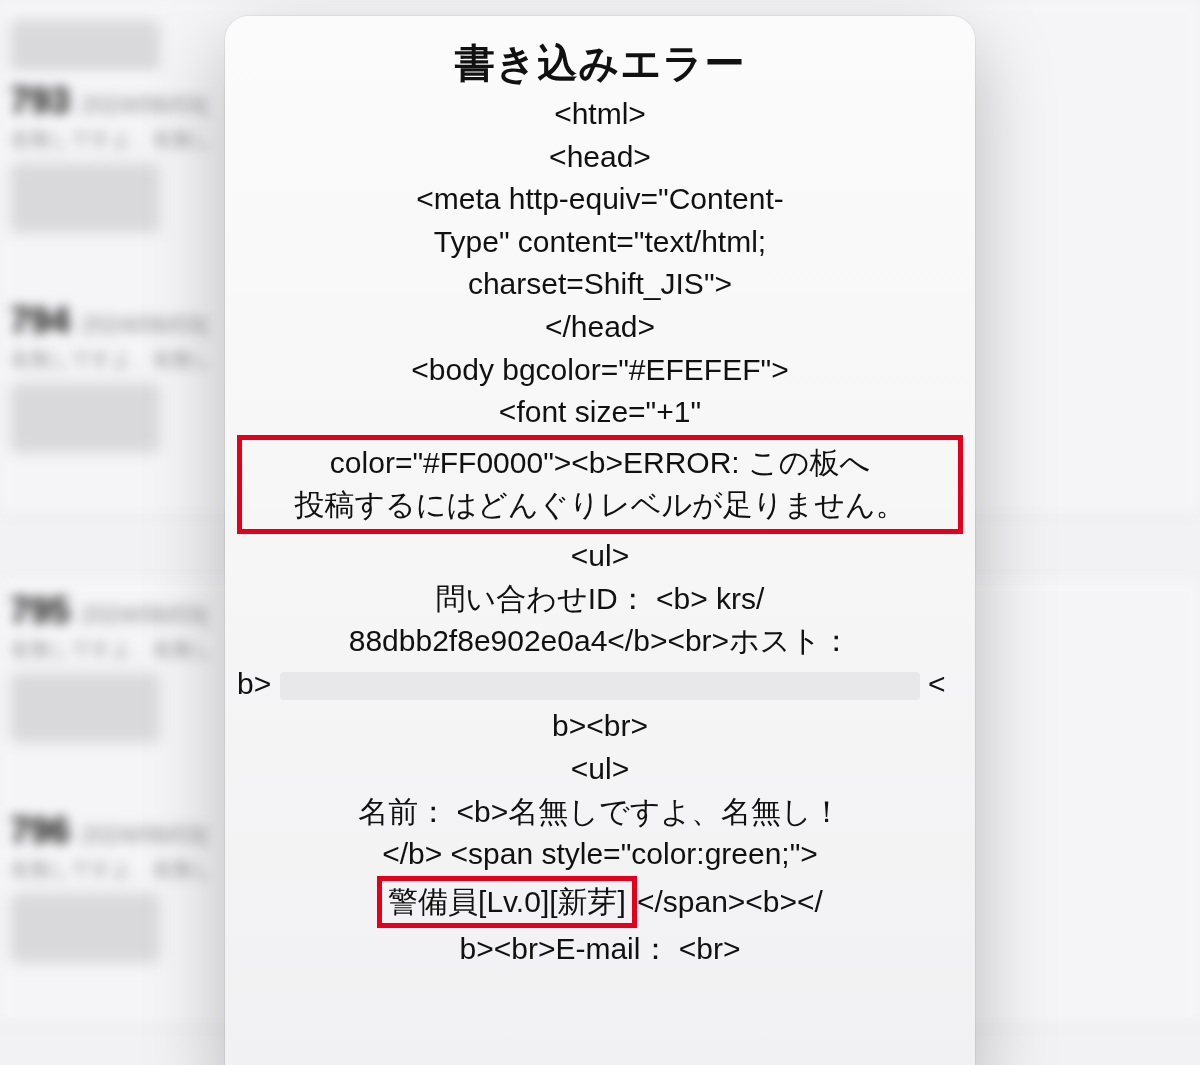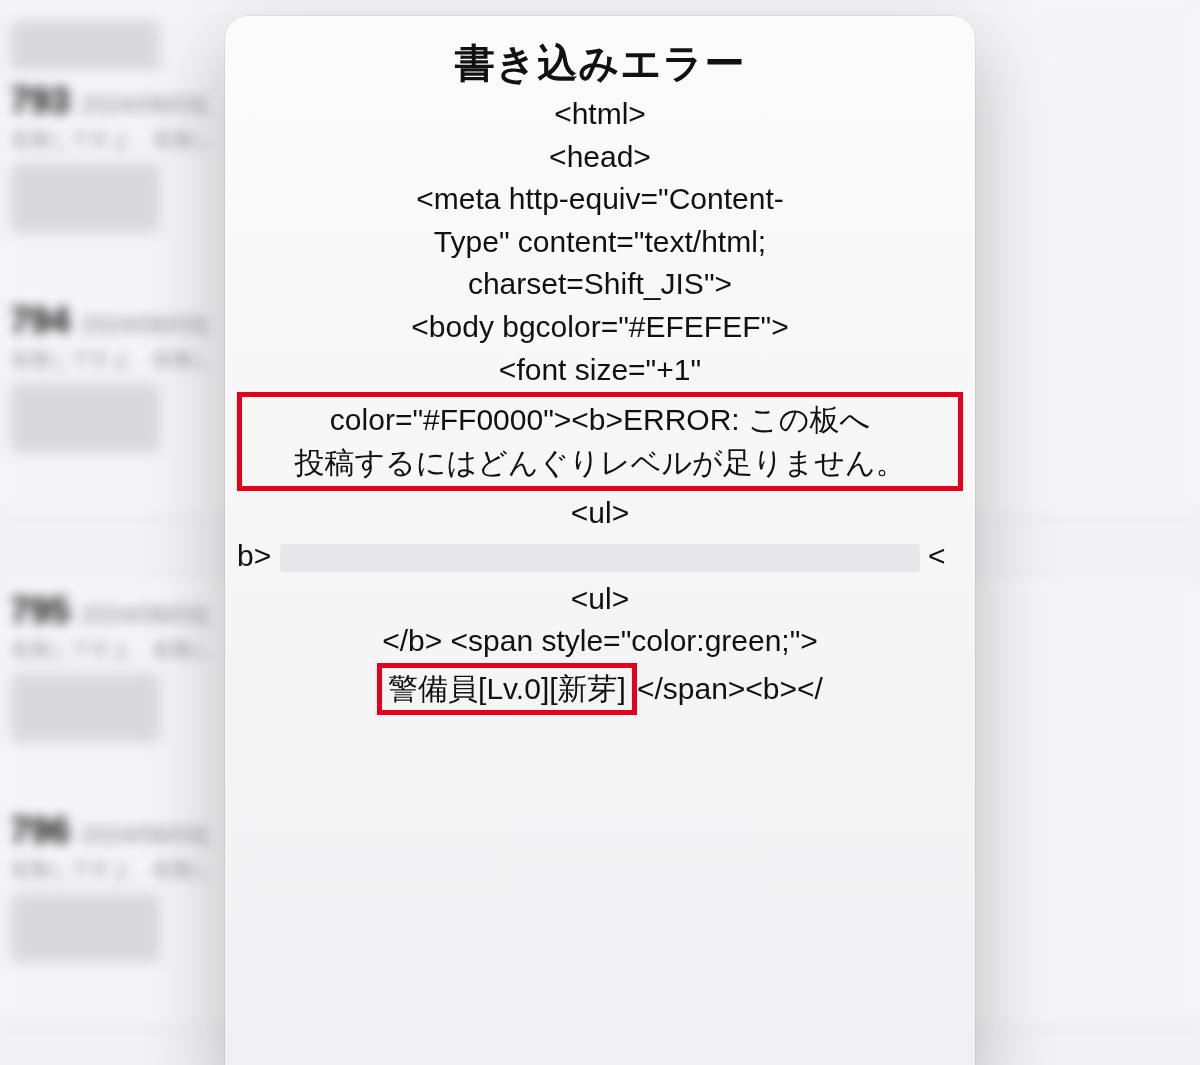--- a/index.html
+++ b/index.html
@@ -61,37 +61,43 @@
 </div>
 
 <div class="modal">
   <h1>書き込みエラー</h1>
   <div class="body">
     <div>&lt;html&gt;</div>
     <div>&lt;head&gt;</div>
     <div>&lt;meta http-equiv="Content-</div>
     <div>Type" content="text/html;</div>
     <div>charset=Shift_JIS"&gt;</div>
+    <div>&lt;/head&gt;</div>
     <div>&lt;body bgcolor="#EFEFEF"&gt;</div>
     <div>&lt;font size="+1"</div>
 
     <span class="hl1">
       <div>color="#FF0000"&gt;&lt;b&gt;ERROR: この板へ</div>
       <div>投稿するにはどんぐりレベルが足りません。</div>
     </span>
 
     <div>&lt;ul&gt;</div>
+    <div>問い合わせID： &lt;b&gt; krs/</div>
+    <div>88dbb2f8e902e0a4&lt;/b&gt;&lt;br&gt;ホスト：</div>
 
     <div style="text-align:left;padding-left:8px">
       <span>b&gt;</span>
       <span class="redact"></span>
       <span>&lt;</span>
     </div>
 
+    <div>b&gt;&lt;br&gt;</div>
     <div>&lt;ul&gt;</div>
+    <div>名前： &lt;b&gt;名無しですよ、名無し！</div>
     <div>&lt;/b&gt; &lt;span style="color:green;"&gt;</div>
 
     <div>
       <span class="hl2">警備員[Lv.0][新芽]</span><span>&lt;/span&gt;&lt;b&gt;&lt;/</span>
     </div>
 
+    <div>b&gt;&lt;br&gt;E-mail： &lt;br&gt;</div>
   </div>
 </div>
 
 </body></html>

